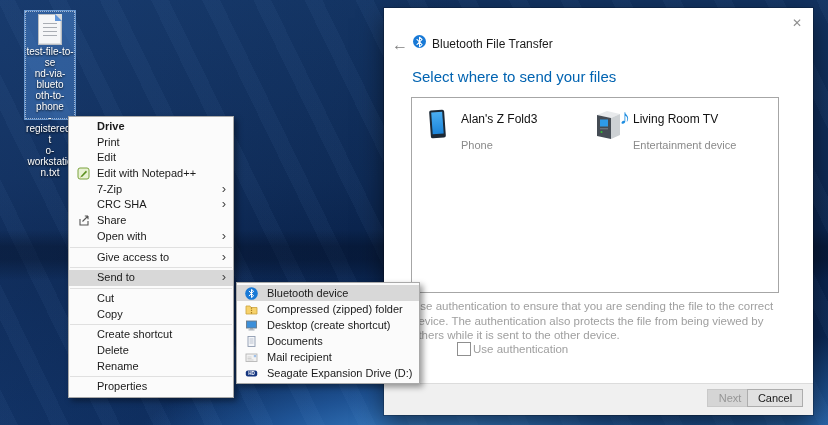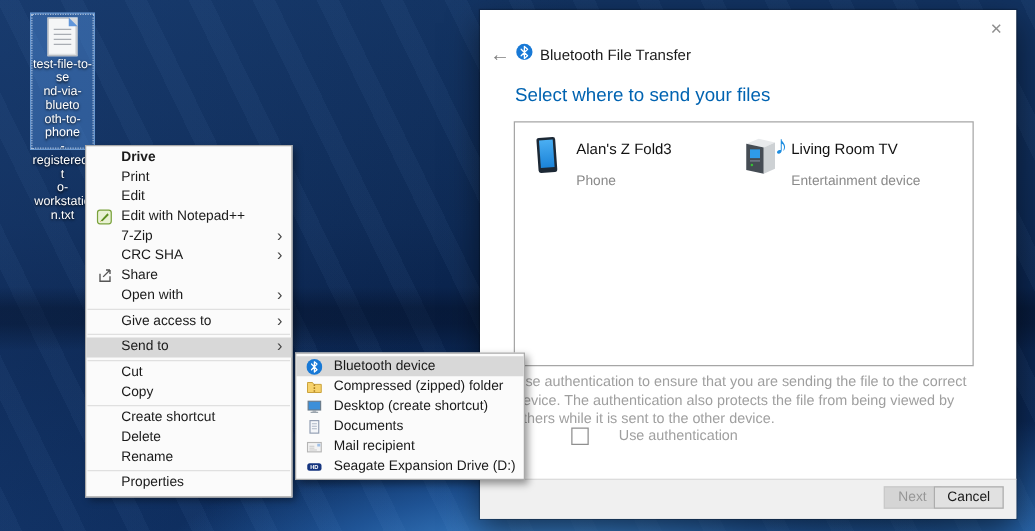--- a/index.html
+++ b/index.html
@@ -51,21 +51,21 @@
   .bt-badge svg{display:block;margin:1px auto 0;}
   .dlg-title{position:absolute;left:48px;top:29px;font-size:12px;}
   .dlg-heading{position:absolute;left:28px;top:60px;font-size:15px;color:var(--accent,#0063b1);}
   .device-box{position:absolute;left:27px;top:89px;width:368px;height:196px;border:1px solid #a6a6a6;
     display:flex;flex-wrap:wrap;align-content:flex-start;padding:8px 0 0 10px;box-sizing:border-box;}
   .device{flex:0 0 172px;height:46px;display:flex;gap:7px;align-items:flex-start;padding-top:2px;}
   .dev-ic{width:32px;height:36px;position:relative;flex:none;}
   .dev-name{font-size:12px;color:#111;padding-top:4px;}
   .dev-type{font-size:11px;color:#8a8a8a;margin-top:13px;}
   .auth-text{position:absolute;left:28px;top:291px;width:374px;font-size:11.5px;line-height:14.5px;color:#9f9f9f;}
-  .auth-check{position:absolute;left:73px;top:334px;display:flex;align-items:center;gap:24px;}
+  .auth-check{position:absolute;left:73px;top:334px;display:flex;align-items:center;gap:2px;}
   .auth-check .box{width:12px;height:12px;border:1px solid #8f8f8f;background:#fff;}
   .auth-check .lbl{font-size:11.5px;color:#9f9f9f;}
   .dlg-footer{position:absolute;left:0;right:0;top:375px;bottom:0;background:var(--footer,#f0f0f0);border-top:1px solid #dcdcdc;}
   .btn{position:absolute;top:5px;height:18px;line-height:16px;font-size:11px;text-align:center;box-sizing:border-box;
     font-family:"Liberation Sans",sans-serif;}
   .btn-next{right:60px;width:46px;background:#d5d5d5;border:1px solid #c9c9c9;color:var(--disabled,#969696);}
   .btn-cancel{right:10px;width:56px;background:#e1e1e1;border:1px solid #adadad;color:#1a1a1a;}
   
   .phone-art{position:absolute;left:8px;top:2px;width:15px;height:28px;background:#1c2835;border-radius:2px;transform:rotate(-4deg);}
   .phone-art::before{content:"";position:absolute;inset:2px 2px 4px 2px;background:linear-gradient(180deg,#4aaef2,#1b83d8);}

